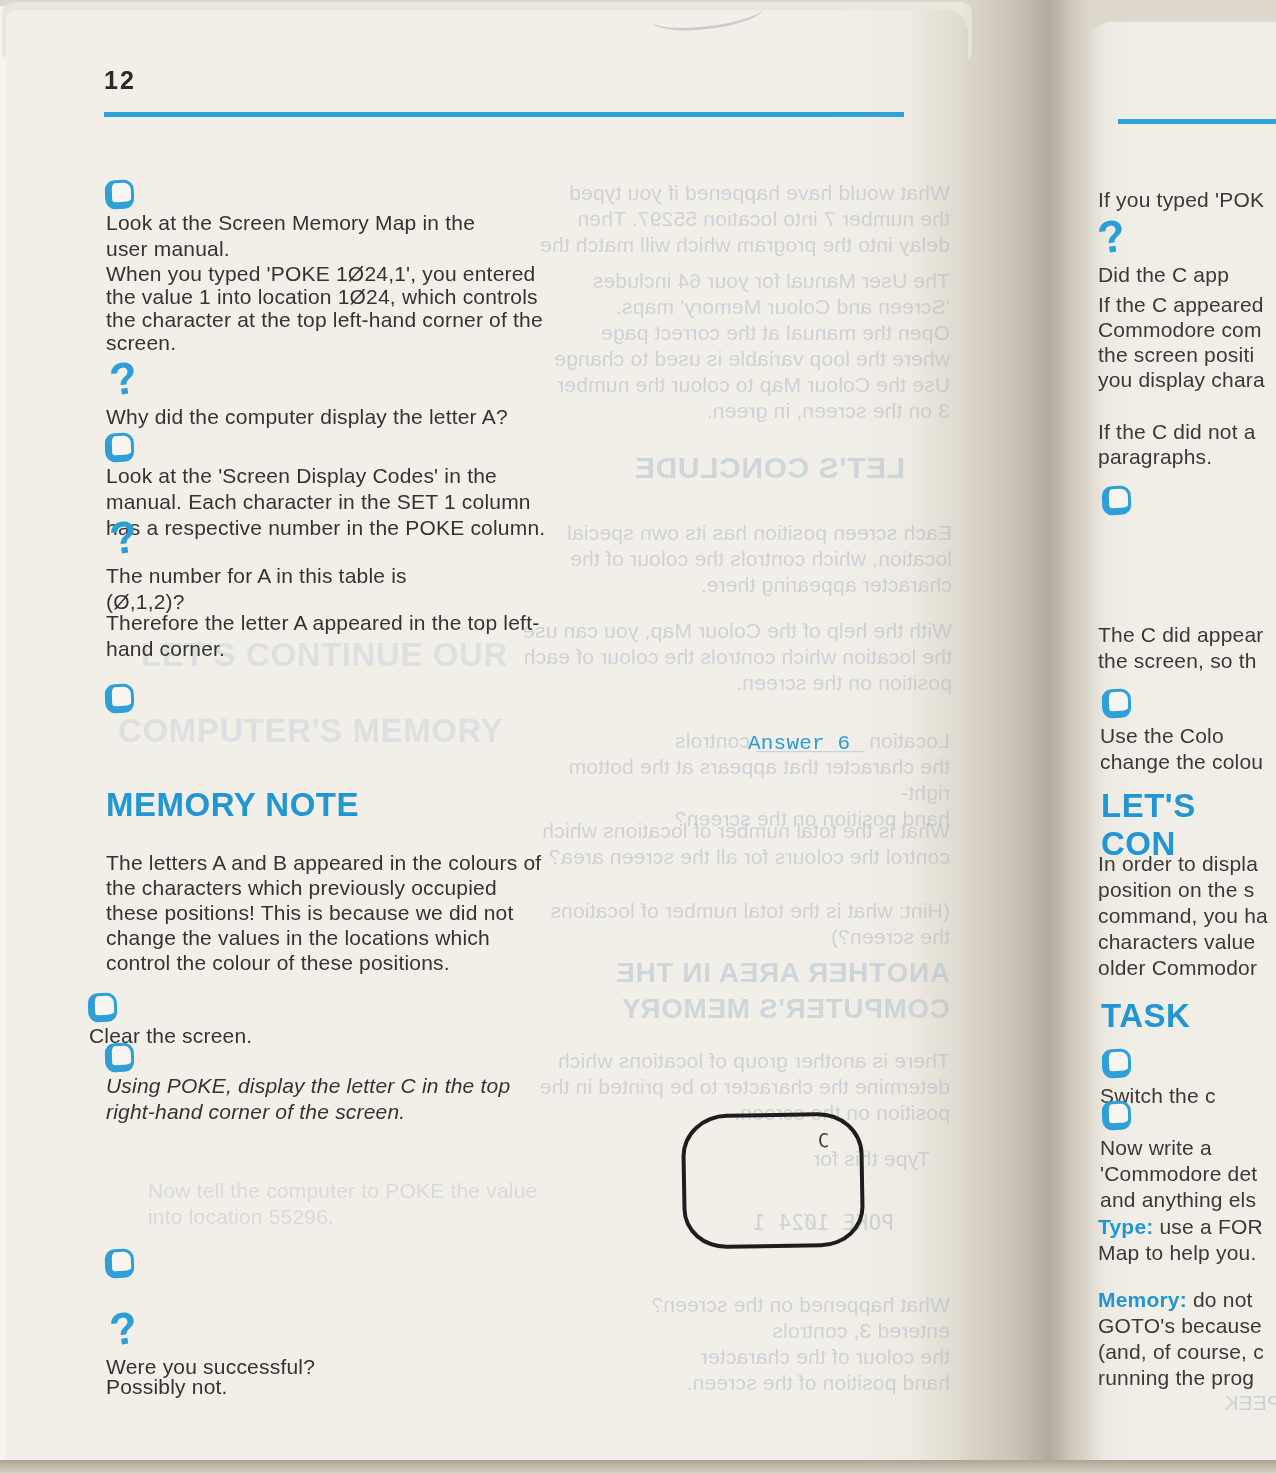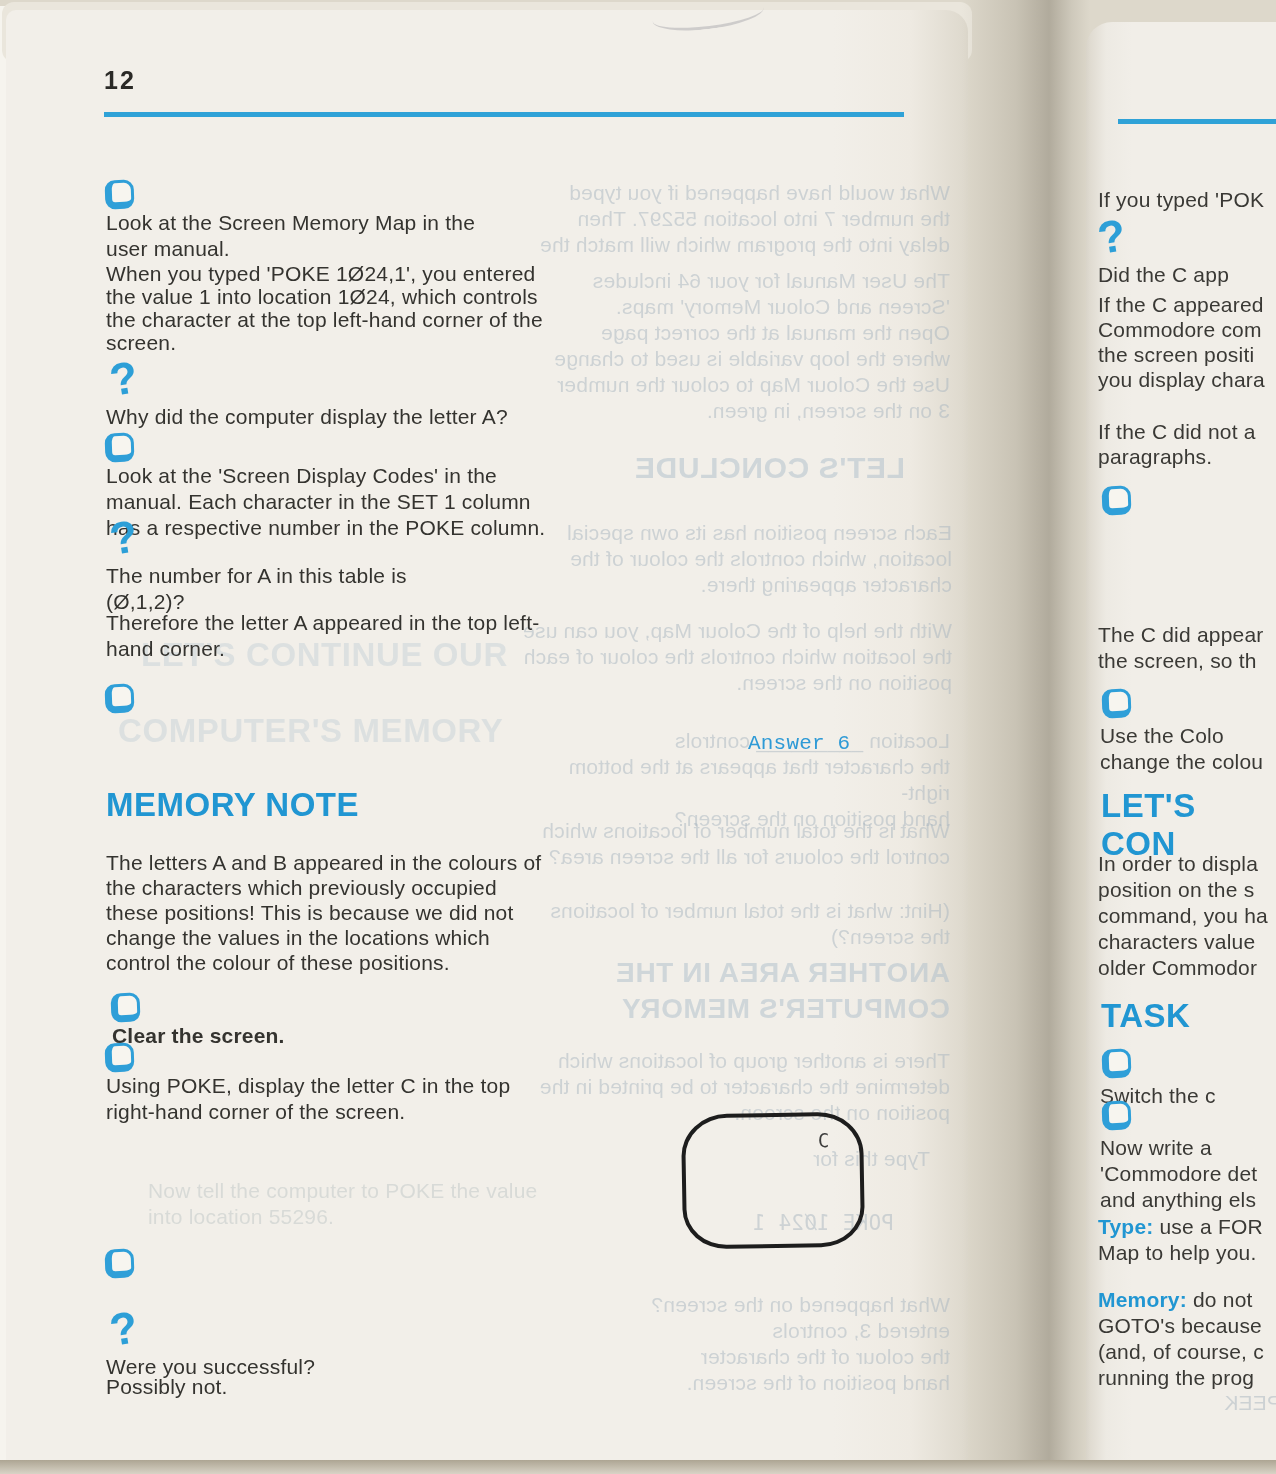--- a/index.html
+++ b/index.html
@@ -191,25 +191,25 @@
 <div class="para blue" style="left:748px;top:731px;width:150px;font-family:Liberation Mono, monospace;">Answer 6</div>
 
 <div class="h1" style="left:106px;top:786px;">MEMORY NOTE</div>
 
 <div class="para" style="left:106px;top:850px;width:580px;line-height:25px;">The letters A and B appeared in the colours of
 the characters which previously occupied
 these positions! This is because we did not
 change the values in the locations which
 control the colour of these positions.</div>
 
-<div class="item" style="left:112px;top:997px;width:580px;font-weight:bold;">
+<div class="item" style="left:89px;top:997px;width:580px;">
   <span class="cb"></span><span>Clear the screen.</span>
 </div>
 
-<div class="item" style="left:106px;top:1047px;width:580px;">
+<div class="item" style="left:106px;top:1047px;width:580px;font-style:italic;">
   <span class="cb"></span><span>Using POKE, display the letter C in the top
 right-hand corner of the screen.</span>
 </div>
 
 <div class="tv">
   <span class="ch">C</span>
 </div>
 
 <div class="item" style="left:106px;top:1253px;width:580px;">
   <span class="cb"></span>

